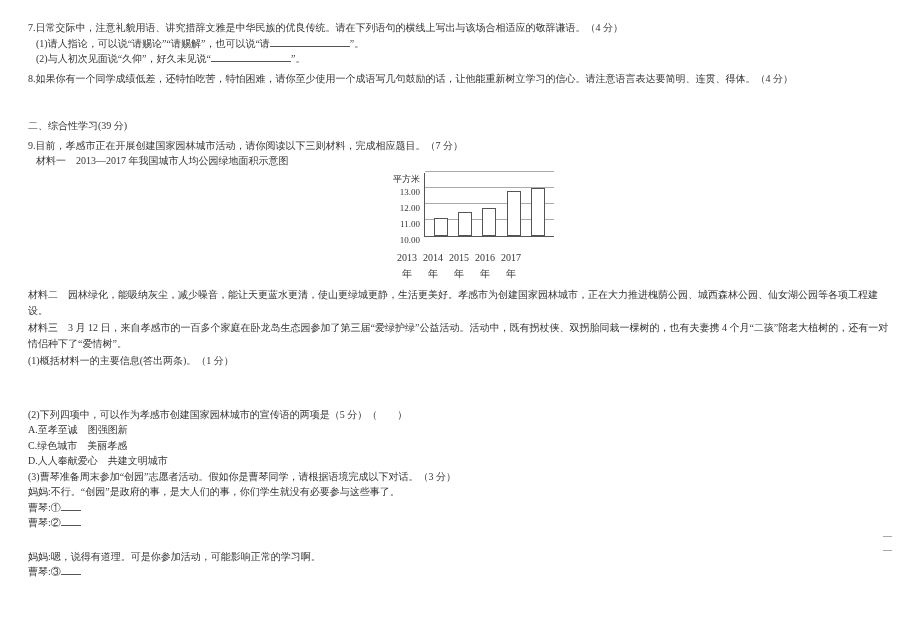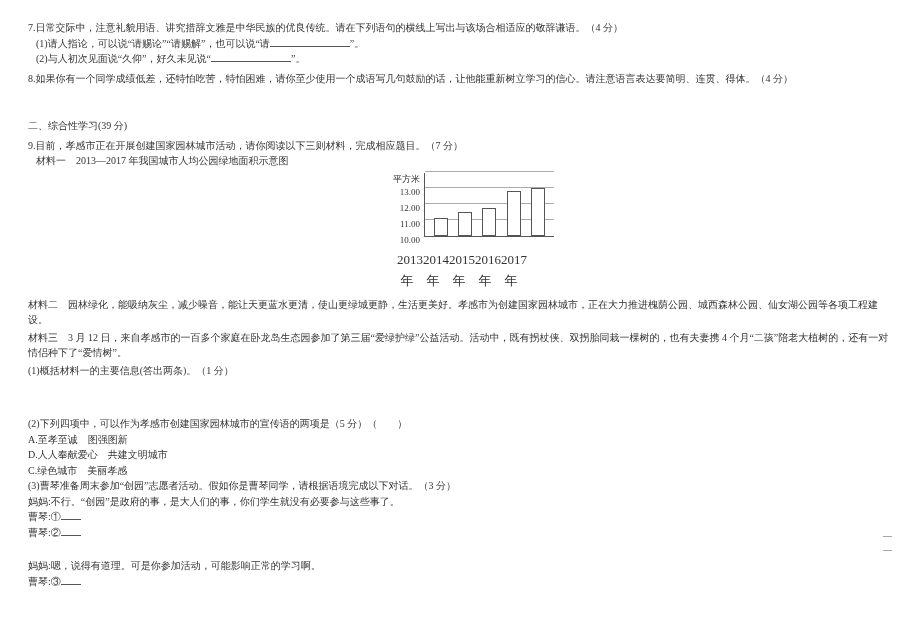--- a/index.html
+++ b/index.html
@@ -55,21 +55,21 @@
       width: 14px;
       background: #fff;
       border: 1.3px solid #555;
       position: relative;
       z-index: 1;
     }
     .x-axis {
       display: flex;
       justify-content: space-around;
       width: 130px;
-      font-size: 13px;
+      font-size: 10px;
       margin-left: 0;
       margin-top: 2px;
     }
     .x-axis span { text-align: center; width: 20px; }
     .option { }
     .dialogue { }
     .blank-u { border-bottom: 1px solid #555; display: inline-block; min-width: 80px; height: 10px; vertical-align: baseline; }
     .gap-large { margin-top: 38px; }
     .gap-med { margin-top: 18px; }
     .trail {
@@ -136,22 +136,22 @@
   </div>
 
   <div class="material-line">材料二　园林绿化，能吸纳灰尘，减少噪音，能让天更蓝水更清，使山更绿城更静，生活更美好。孝感市为创建国家园林城市，正在大力推进槐荫公园、城西森林公园、仙女湖公园等各项工程建设。</div>
   <div class="material-line">材料三　3 月 12 日，来自孝感市的一百多个家庭在卧龙岛生态园参加了第三届“爱绿护绿”公益活动。活动中，既有拐杖侠、双拐胎同栽一棵树的，也有夫妻携 4 个月“二孩”陪老大植树的，还有一对情侣种下了“爱情树”。</div>
   <div class="material-line">(1)概括材料一的主要信息(答出两条)。（1 分）</div>
 </div>
 
 <div class="gap-large">
   <div>(2)下列四项中，可以作为孝感市创建国家园林城市的宣传语的两项是（5 分）（　　）</div>
   <div class="option">A.至孝至诚　图强图新</div>
+  <div class="option">C.绿色城市　美丽孝感</div>
   <div class="option">D.人人奉献爱心　共建文明城市</div>
-  <div class="option">C.绿色城市　美丽孝感</div>
   <div>(3)曹琴准备周末参加“创园”志愿者活动。假如你是曹琴同学，请根据语境完成以下对话。（3 分）</div>
   <div class="dialogue">妈妈:不行。“创园”是政府的事，是大人们的事，你们学生就没有必要参与这些事了。</div>
   <div class="dialogue">
     <span>曹琴:①</span><span class="blank-u" style="min-width:20px;"></span>
   </div>
   <div class="dialogue">
     <span>曹琴:②</span><span class="blank-u" style="min-width:20px;"></span>
   </div>
 
   <div class="gap-med">

